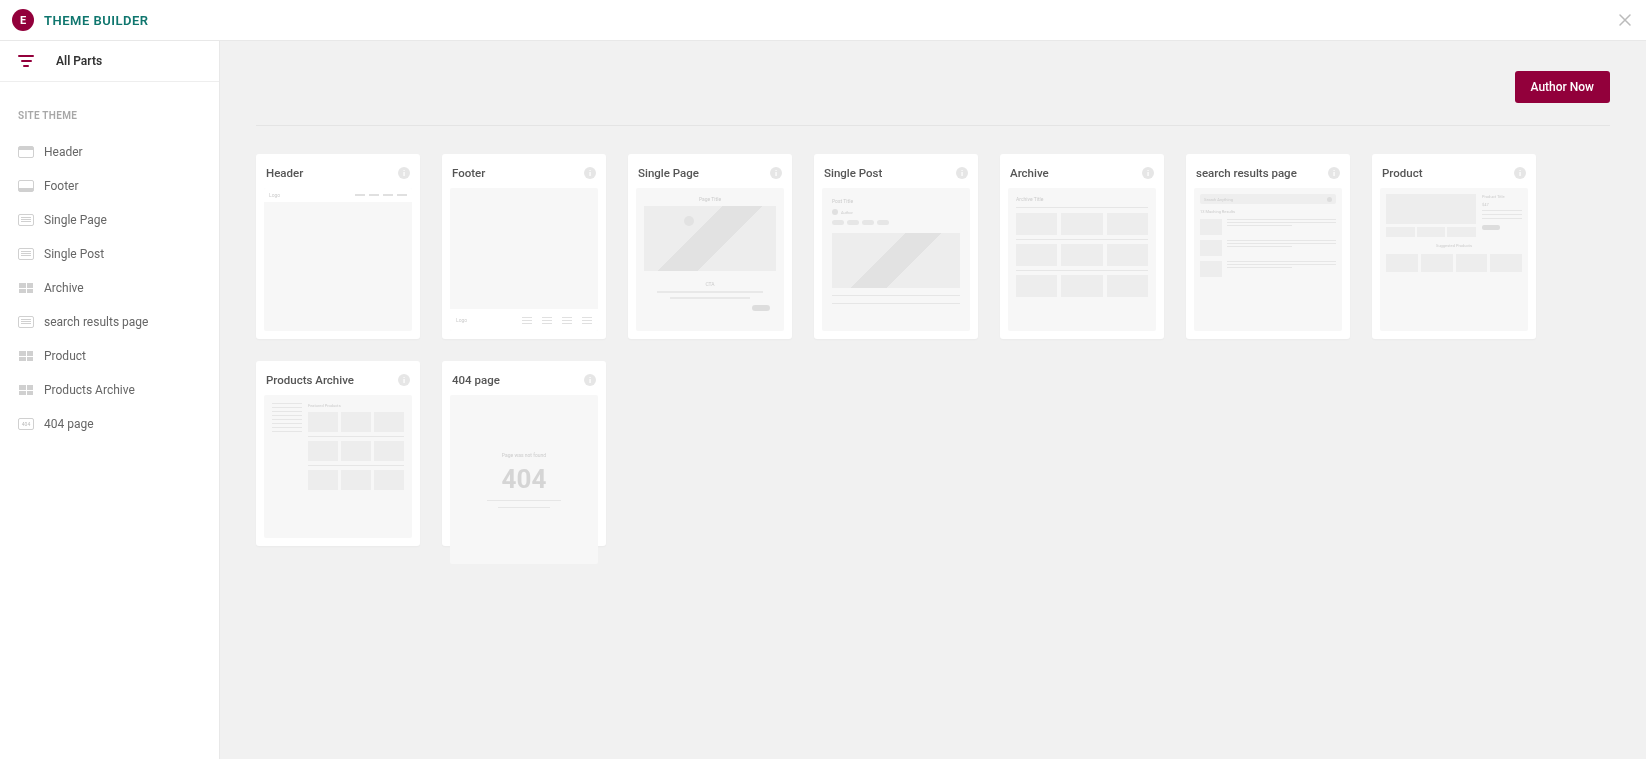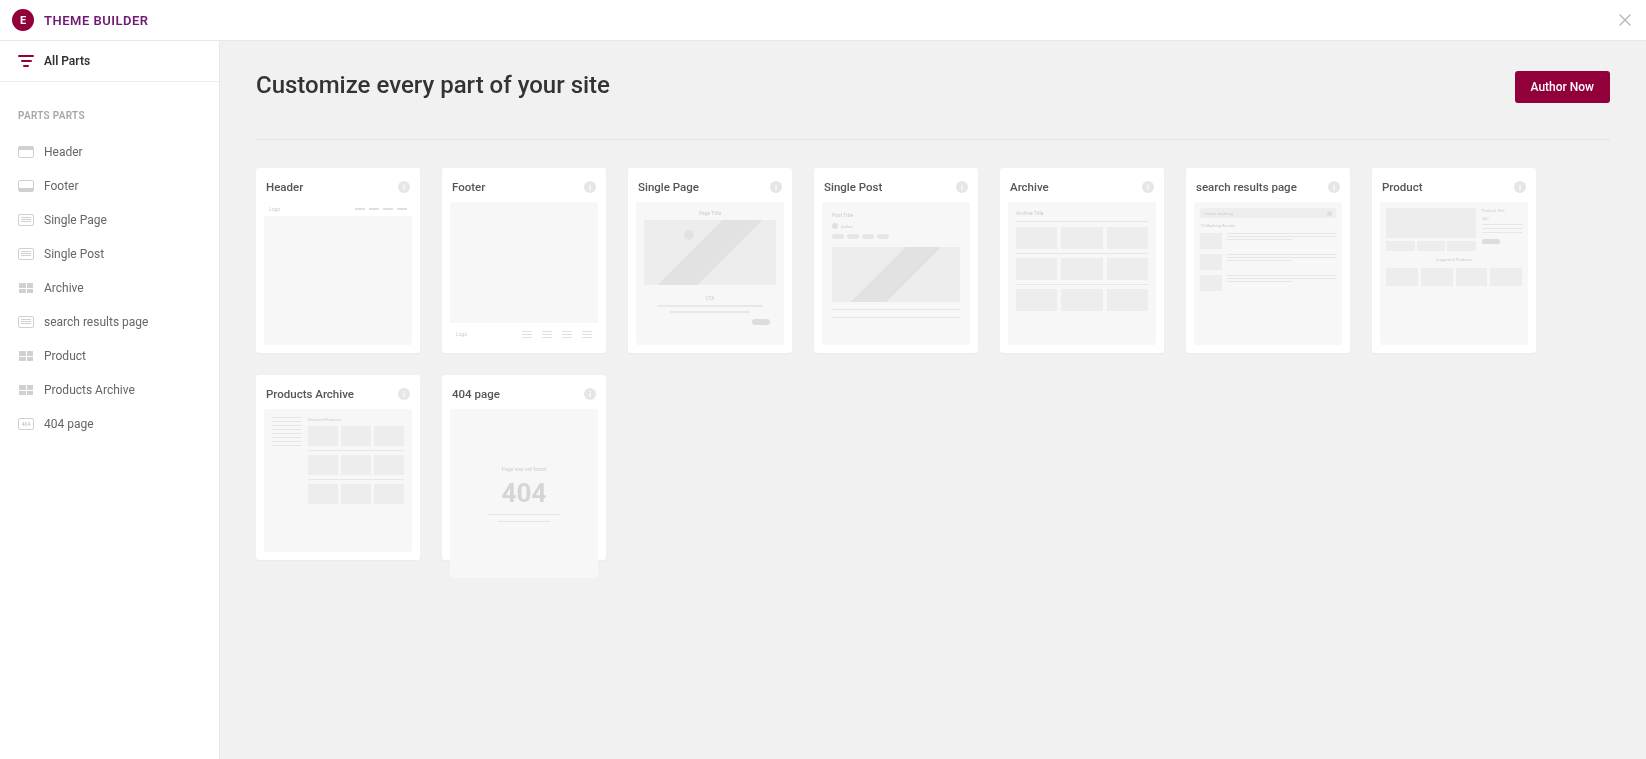--- a/index.html
+++ b/index.html
@@ -1,25 +1,25 @@
 <!DOCTYPE html>
 <html><head>
 <meta charset="utf-8">
 <style>
 * { margin: 0; padding: 0; box-sizing: border-box; font-family: -apple-system, BlinkMacSystemFont, "Segoe UI", Roboto, sans-serif; }
 body { background: #fff; color: #333; }
 .topbar { height: 41px; display: flex; align-items: center; padding: 0 12px; border-bottom: 1px solid #e8e8e8; justify-content: space-between; }
 .topbar-left { display: flex; align-items: center; gap: 10px; }
 .logo { width: 22px; height: 22px; border-radius: 50%; background: #92003B; display: flex; align-items: center; justify-content: center; color: #fff; font-size: 11px; font-weight: bold; }
-.topbar-title { font-size: 13px; font-weight: 600; letter-spacing: 0.5px; color: #701a75; }
+.topbar-title { font-size: 13px; font-weight: 600; letter-spacing: 0.5px; color: #0f766e; }
 .close-btn { width: 18px; height: 18px; cursor: pointer; color: #bbb; display: flex; align-items: center; justify-content: center; }
 .close-btn svg { stroke: currentColor; }
 .layout { display: flex; height: calc(100vh - 41px); }
 .sidebar { width: 220px; background: #fff; border-right: 1px solid #e8e8e8; flex-shrink: 0; }
-.all-parts { display: flex; align-items: center; gap: 10px; padding: 13px 18px; border-bottom: 1px solid #eee; background: #fff; cursor: pointer; }
+.all-parts { display: flex; align-items: center; gap: 22px; padding: 13px 18px; border-bottom: 1px solid #eee; background: #fff; cursor: pointer; }
 .filter-icon { width: 16px; height: 12px; display: flex; flex-direction: column; justify-content: space-between; }
 .filter-icon span { display: block; height: 2px; background: #93003B; border-radius: 1px; }
 .filter-icon span:nth-child(1){width:16px;} .filter-icon span:nth-child(2){width:11px;margin-left:2.5px;} .filter-icon span:nth-child(3){width:6px;margin-left:5px;}
 .all-parts-label { font-size: 12px; font-weight: 600; color: #333; }
 .section-title { font-size: 10px; font-weight: 600; color: #a7a7a7; letter-spacing: 0.3px; padding: 28px 18px 14px; }
 .nav-item { display: flex; align-items: center; gap: 10px; padding: 10px 18px; cursor: pointer; font-size: 12px; color: #666; }
 .nav-icon { width: 16px; height: 12px; border: 1px solid #d0d0d0; border-radius: 2px; flex-shrink: 0; position: relative; background: #fff; }
 .nav-icon.header-ic::after{content:"";position:absolute;top:0;left:0;right:0;height:3px;background:#d0d0d0;}
 .nav-icon.footer-ic::after{content:"";position:absolute;bottom:0;left:0;right:0;height:3px;background:#d0d0d0;}
 .nav-icon.grid-ic{display:grid;grid-template-columns:1fr 1fr;grid-template-rows:1fr 1fr;gap:1px;padding:1px;border:none;}
@@ -133,21 +133,21 @@
 <div class="layout">
   <aside class="sidebar">
     <div class="all-parts">
       <div class="filter-icon">
           <span></span>
           <span></span>
           <span></span>
         </div>
       <div class="all-parts-label">All Parts</div>
     </div>
-    <div class="section-title">PARTS PARTS</div>
+    <div class="section-title">SITE THEME</div>
 
     <div class="nav-item">
       <div class="nav-icon header-ic"></div>
       <span>Header</span>
     </div>
     <div class="nav-item">
       <div class="nav-icon footer-ic"></div>
       <span>Footer</span>
     </div>
     <div class="nav-item">
@@ -203,21 +203,20 @@
     </div>
     <div class="nav-item">
       <div class="nav-icon badge-ic">404</div>
       <span>404 page</span>
     </div>
   </aside>
 
   <main class="main">
     <div class="hdr">
       <div>
-        <h1>Customize every part of your site</h1>
       </div>
       <button class="upgrade-btn">Author Now</button>
     </div>
     <div class="divider"></div>
 
     <div class="cards">
 
       <div class="card">
         <div class="card-head">
           <span class="card-title">Header</span>

